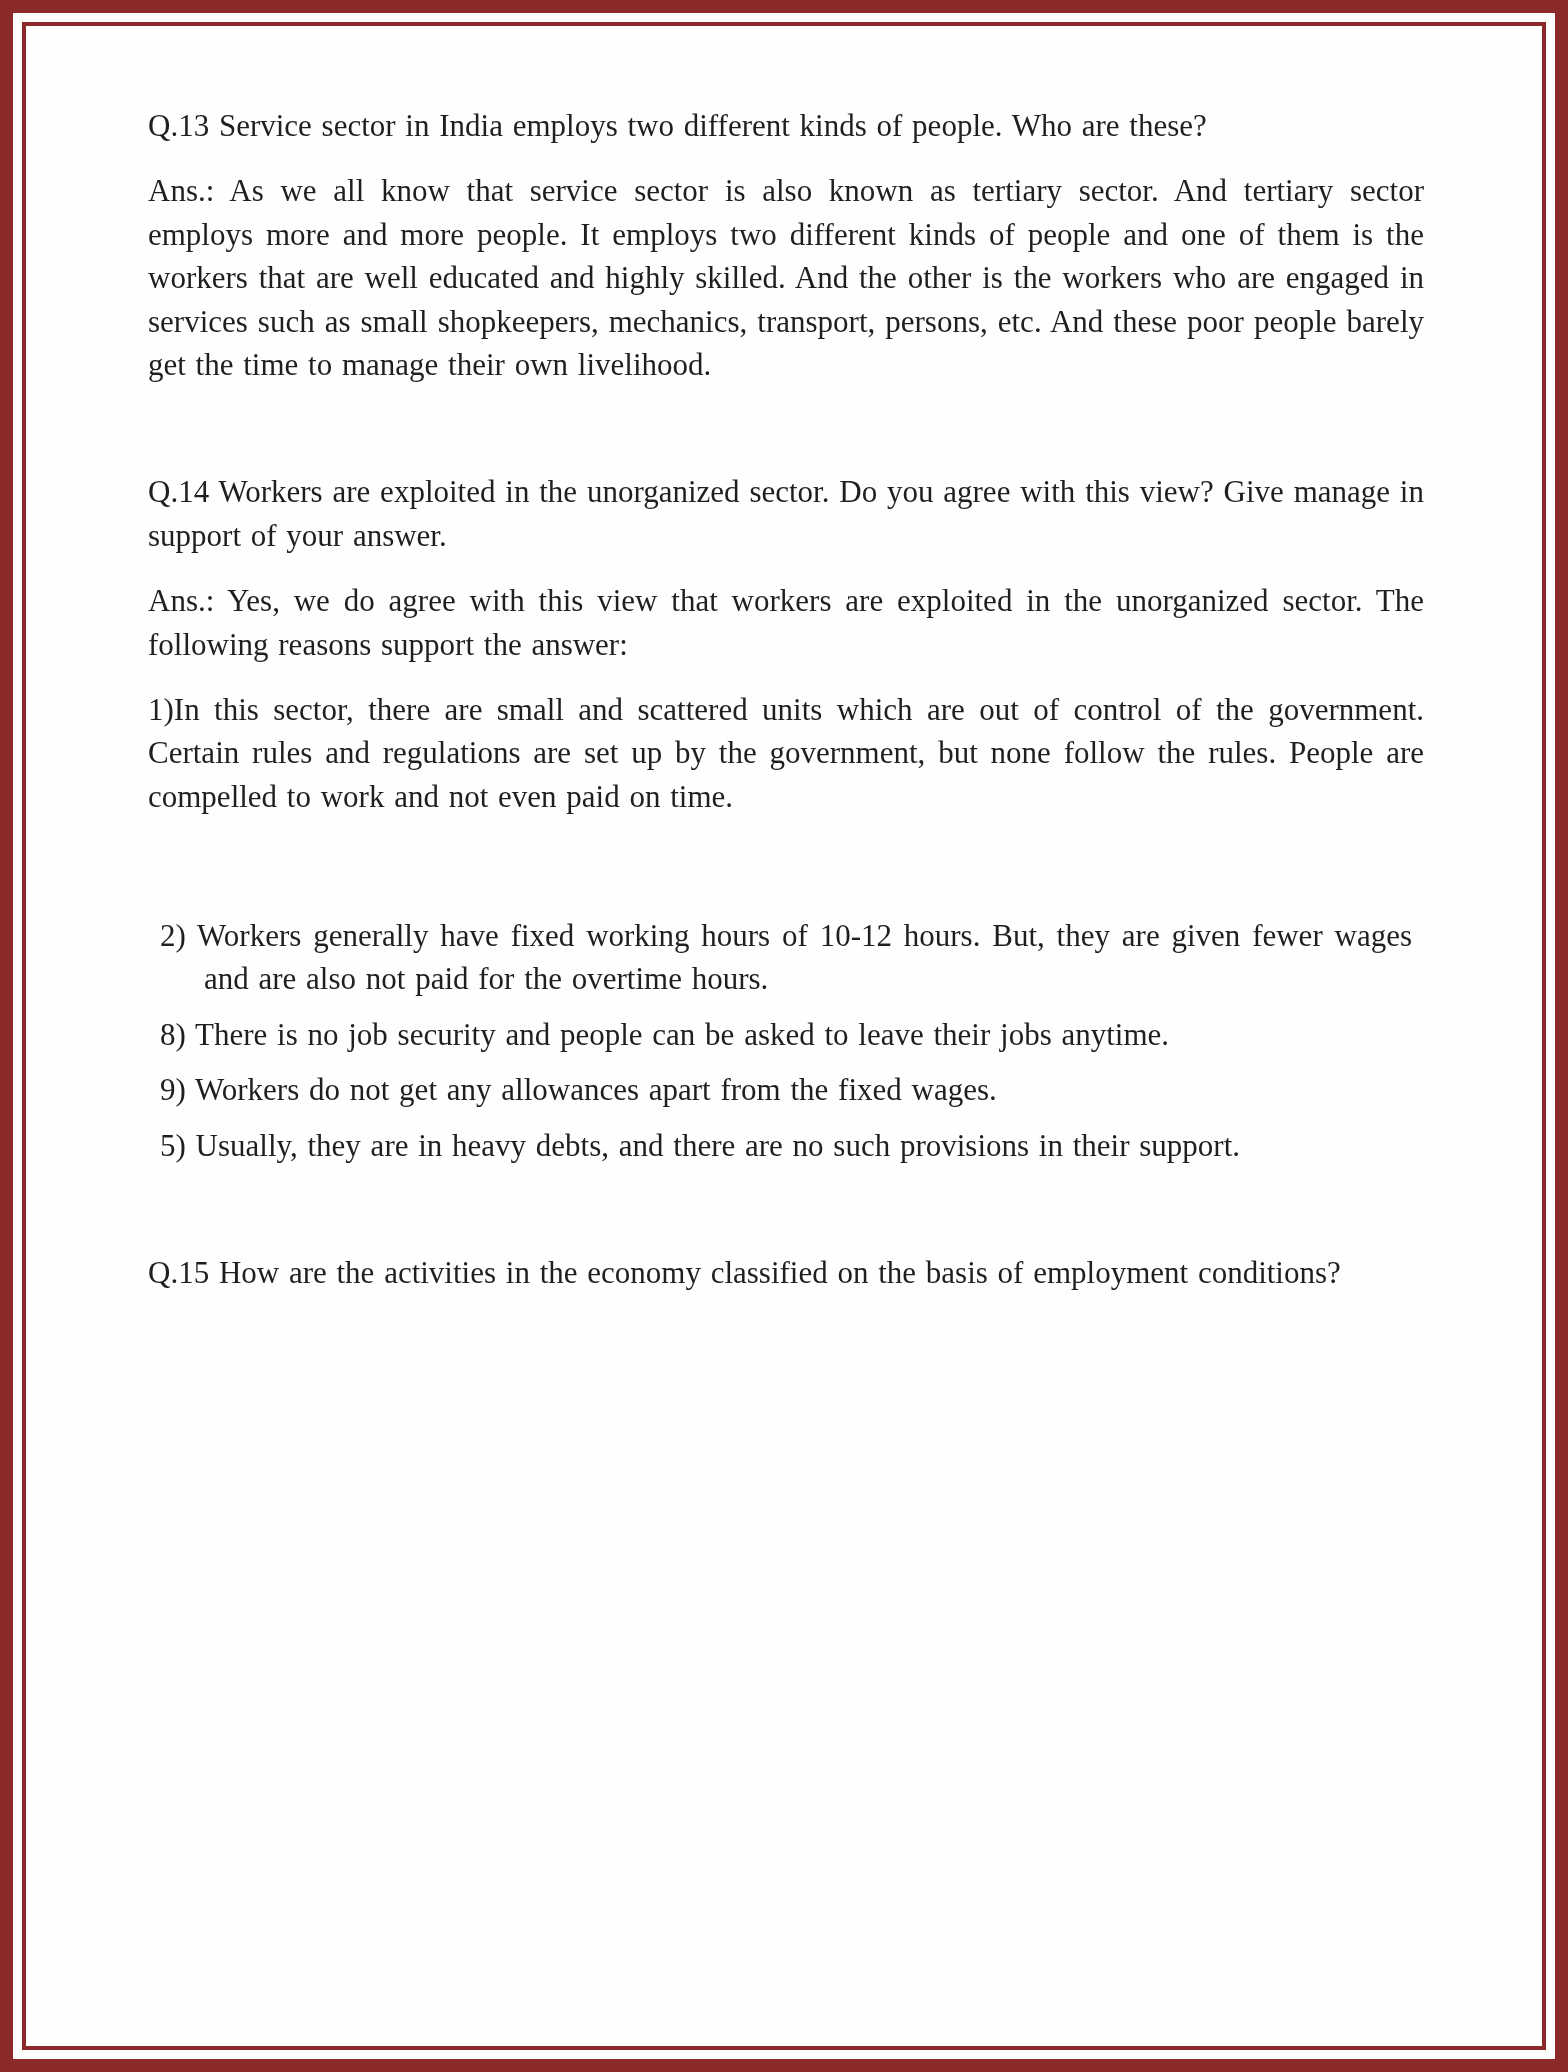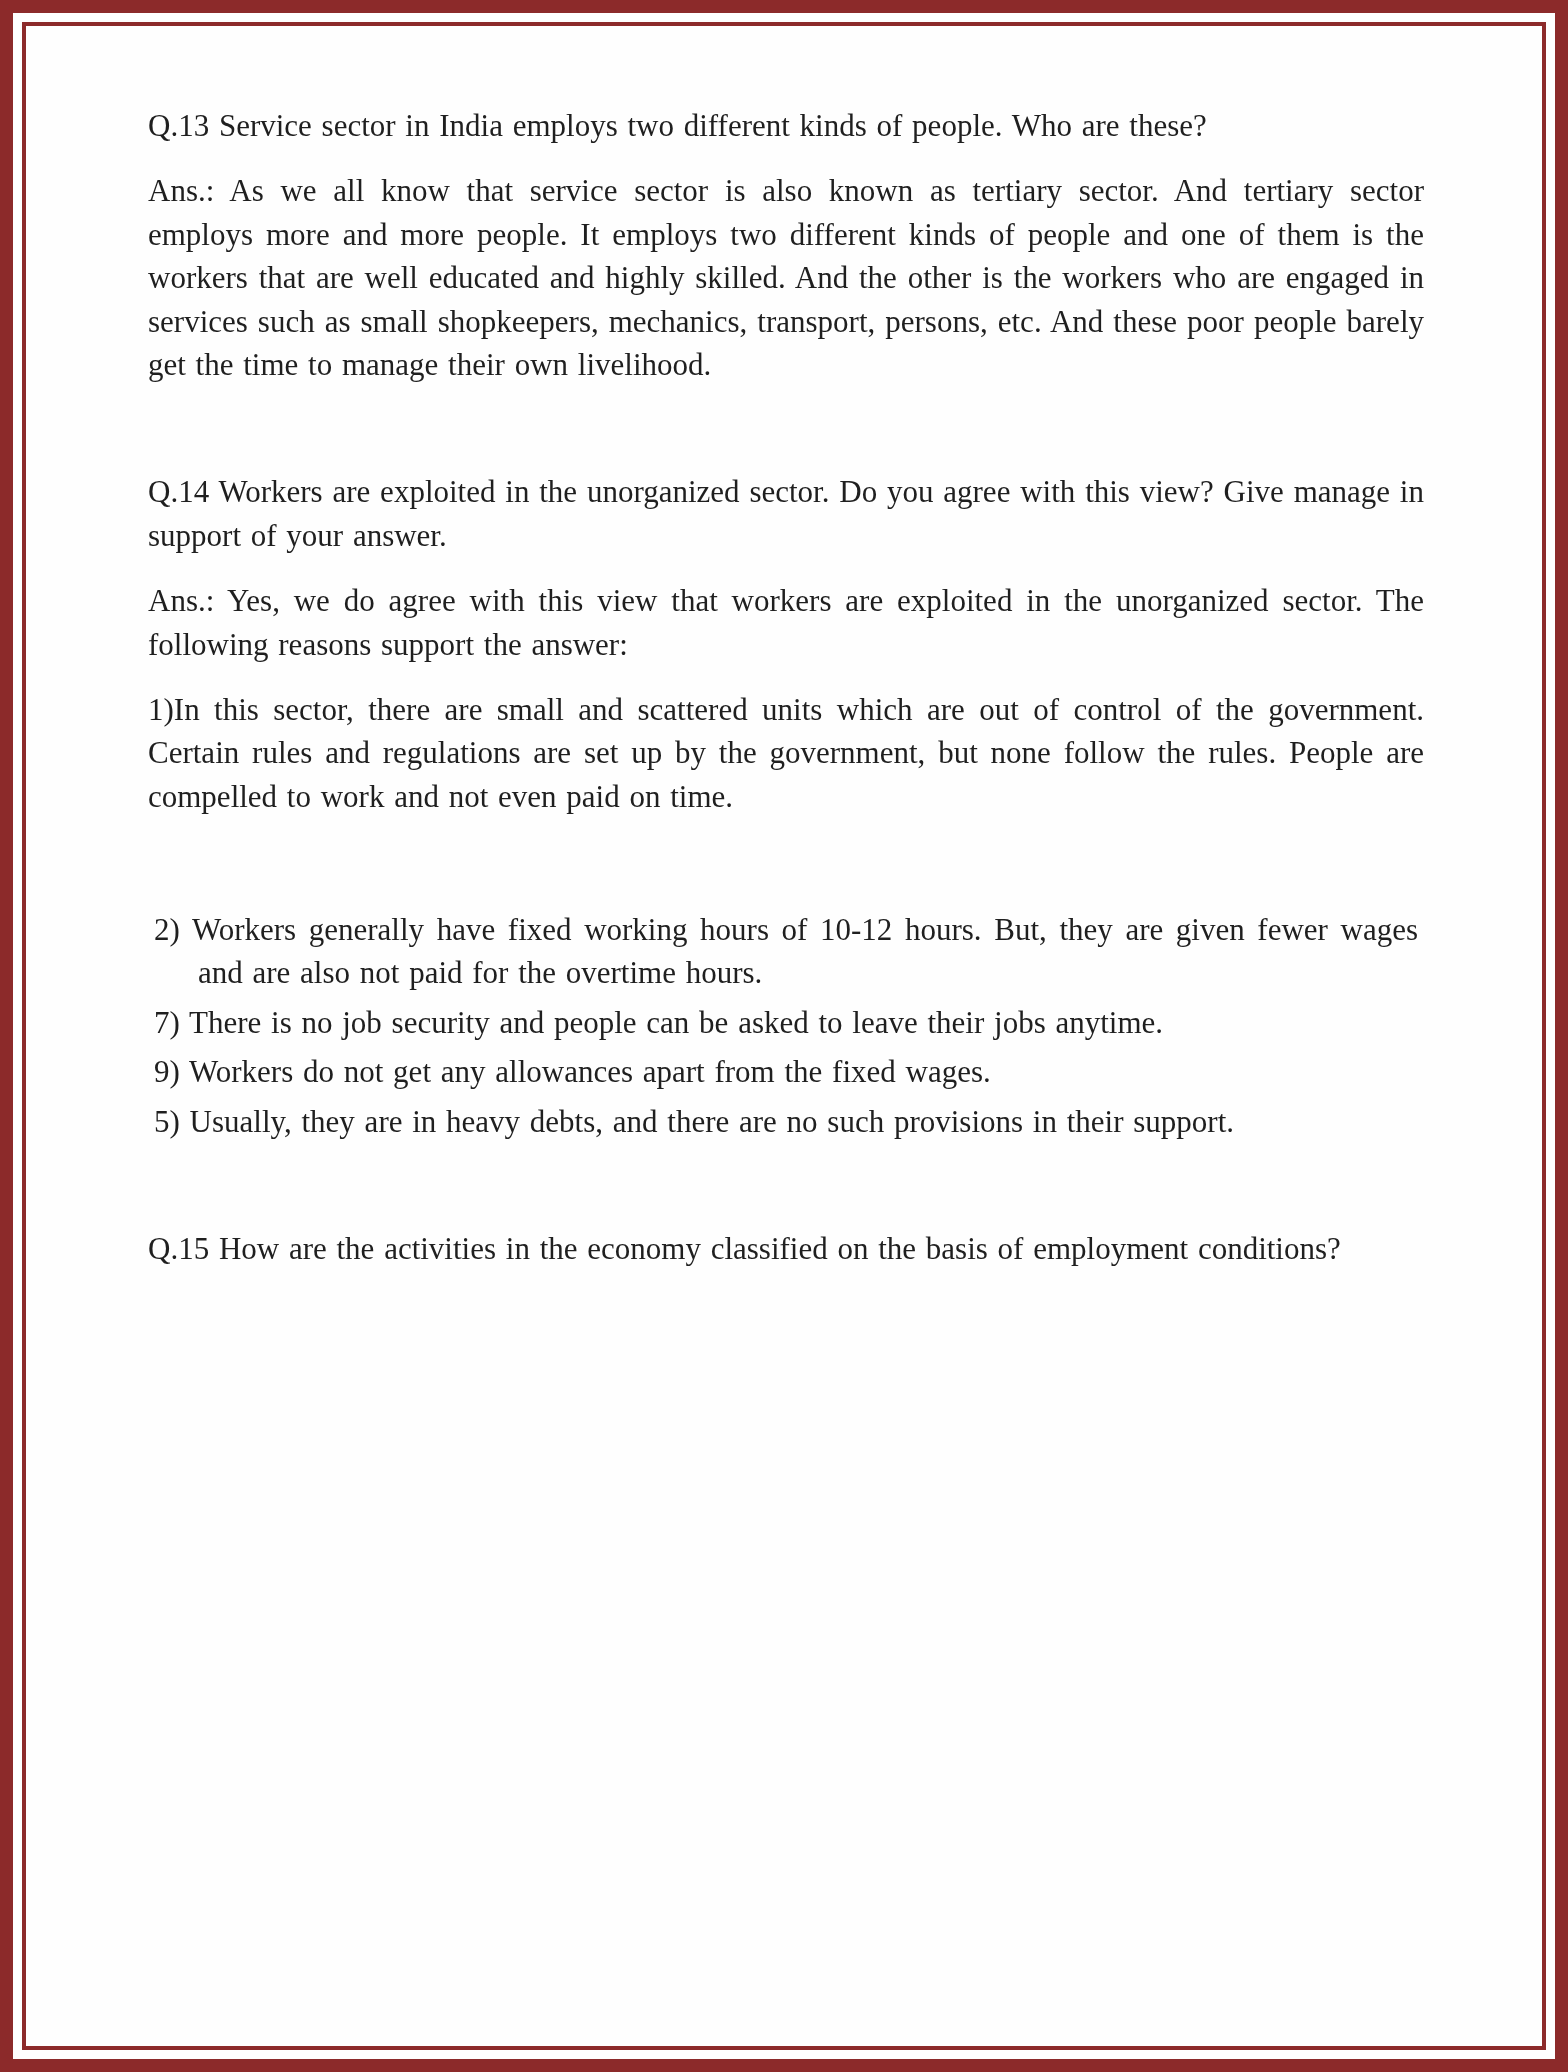--- a/index.html
+++ b/index.html
@@ -41,21 +41,21 @@
   }
   .spacer-lg {
     height: 62px;
   }
   .qa-list {
     margin: 0 0 22px 0;
   }
   .list-item {
     padding-left: 44px;
     text-indent: -44px;
-    margin: 6px;
+    margin: 12px;
     text-align: justify;
   }
 </style>
 </head>
 <body>
 
 <div class="page">
   <div class="page-inner">
     <div class="doc">
 
@@ -68,21 +68,21 @@
       <p class="para">Q.14 Workers are exploited in the unorganized sector. Do you agree with this view? Give manage in support of your answer.</p>
 
       <p class="para">Ans.:  Yes, we do agree with this view that workers are exploited in the unorganized sector. The following reasons support the answer:</p>
 
       <p class="para">1)In this sector, there are small and scattered units which are out of control of the government. Certain rules and regulations are set up by the government, but none follow the rules. People are compelled to work and not even paid on time.</p>
 
       <div class="spacer-lg"></div>
 
       <div class="qa-list">
         <p class="list-item">2) Workers generally have fixed working hours of 10-12 hours. But, they are given fewer wages and are also not paid for the overtime hours.</p>
-        <p class="list-item">7) There is no job security and people can be asked to leave their jobs anytime.</p>
+        <p class="list-item">8) There is no job security and people can be asked to leave their jobs anytime.</p>
         <p class="list-item">9) Workers do not get any allowances apart from the fixed wages.</p>
         <p class="list-item">5) Usually, they are in heavy debts, and there are no such provisions in their support.</p>
       </div>
 
       <div class="spacer-lg"></div>
 
       <p class="para">Q.15  How are the activities in the economy classified on the basis of employment conditions?</p>
 
     </div>
   </div>

